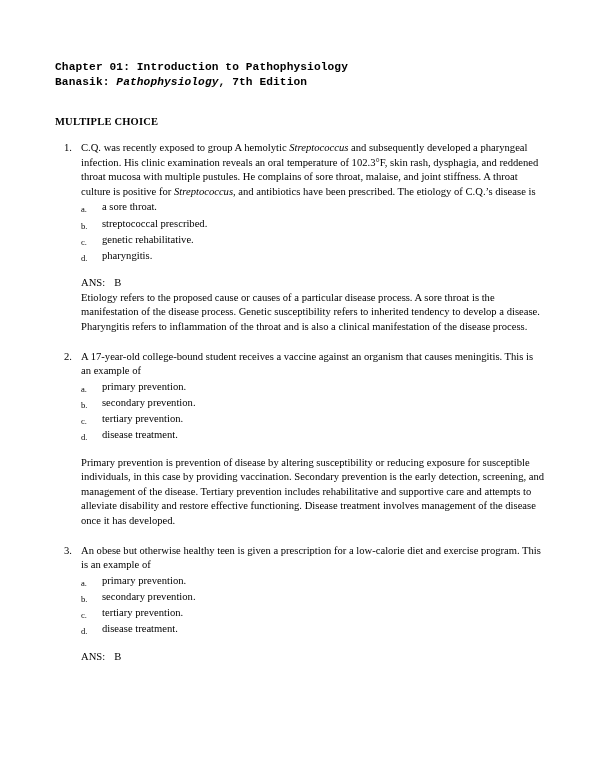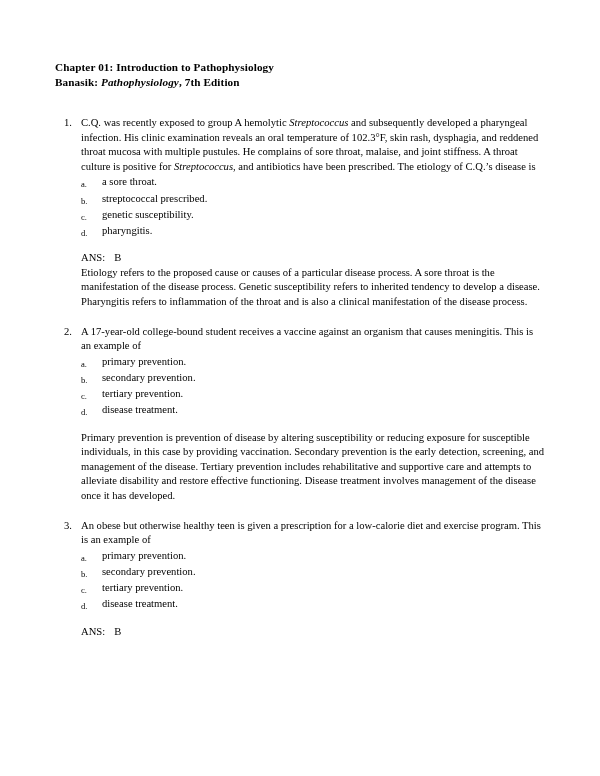--- a/index.html
+++ b/index.html
@@ -16,20 +16,21 @@
   }
   .page {
     position: relative;
     width: 600px;
     height: 776px;
     box-sizing: border-box;
     padding: 60px 55px 40px 55px;
   }
   .doc-header {
     margin-bottom: 26px;
+    font-family: Liberation Mono, monospace;
   }
   .doc-header .line {
     font-weight: bold;
     font-size: 11.2px;
     line-height: 15px;
     letter-spacing: 0.1px;
   }
   .doc-header .line .ital {
     font-style: italic;
     margin-top: 38px;
@@ -110,38 +111,39 @@
 
   <div class="doc-header">
     <div class="line">
       <span>Chapter 01: Introduction to Pathophysiology</span>
     </div>
     <div class="line">
       <span>Banasik: </span><span class="ital">Pathophysiology</span><span>, 7th Edition</span>
     </div>
   </div>
 
+  <div class="section-title">MULTIPLE CHOICE</div>
 
   <div class="question">
     <div class="q-row">
       <div class="q-num">1.</div>
       <div class="q-stem"><span>C.Q. was recently exposed to group A hemolytic </span><span class="ital">Streptococcus</span><span> and subsequently developed a pharyngeal infection. His clinic examination reveals an oral temperature of 102.3°F, skin rash, dysphagia, and reddened throat mucosa with multiple pustules. He complains of sore throat, malaise, and joint stiffness. A throat culture is positive for </span><span class="ital">Streptococcus</span><span>, and antibiotics have been prescribed. The etiology of C.Q.’s disease is</span></div>
     </div>
     <div class="choices">
       <div class="choice">
         <div class="choice-letter">a.</div>
         <div class="choice-text">a sore throat.</div>
       </div>
       <div class="choice">
         <div class="choice-letter">b.</div>
         <div class="choice-text">streptococcal prescribed.</div>
       </div>
       <div class="choice">
         <div class="choice-letter">c.</div>
-        <div class="choice-text">genetic susceptibility.</div>
+        <div class="choice-text">genetic rehabilitative.</div>
       </div>
       <div class="choice">
         <div class="choice-letter">d.</div>
         <div class="choice-text">pharyngitis.</div>
       </div>
     </div>
     <div class="answer-block">
       <div class="ans-line"><span>ANS:</span><span class="ans-label-gap"></span><span>B</span></div>
       <div class="rationale">Etiology refers to the proposed cause or causes of a particular disease process. A sore throat is the manifestation of the disease process. Genetic susceptibility refers to inherited tendency to develop a disease. Pharyngitis refers to inflammation of the throat and is also a clinical manifestation of the disease process.</div>
     </div>

